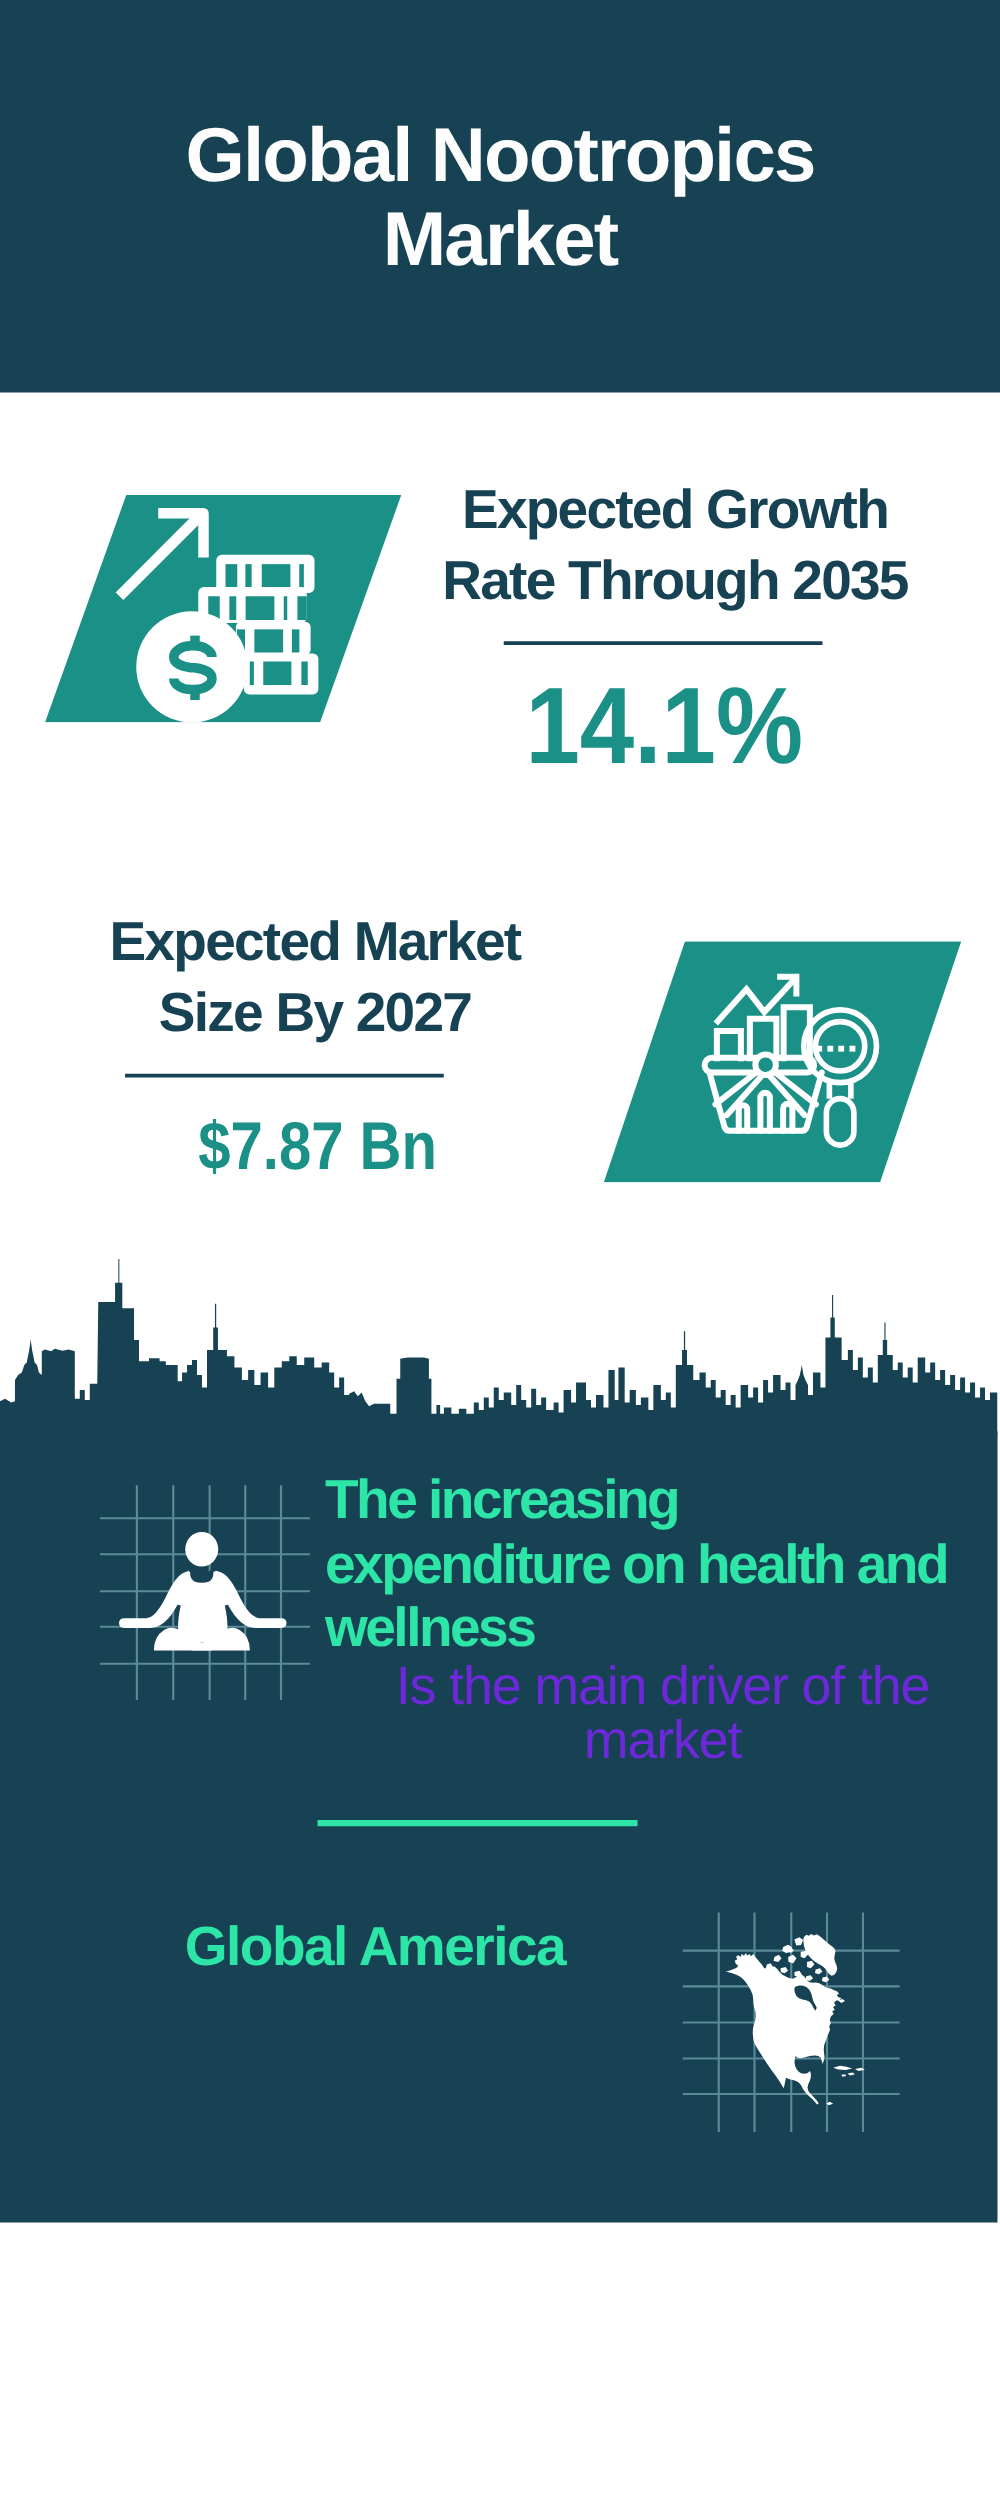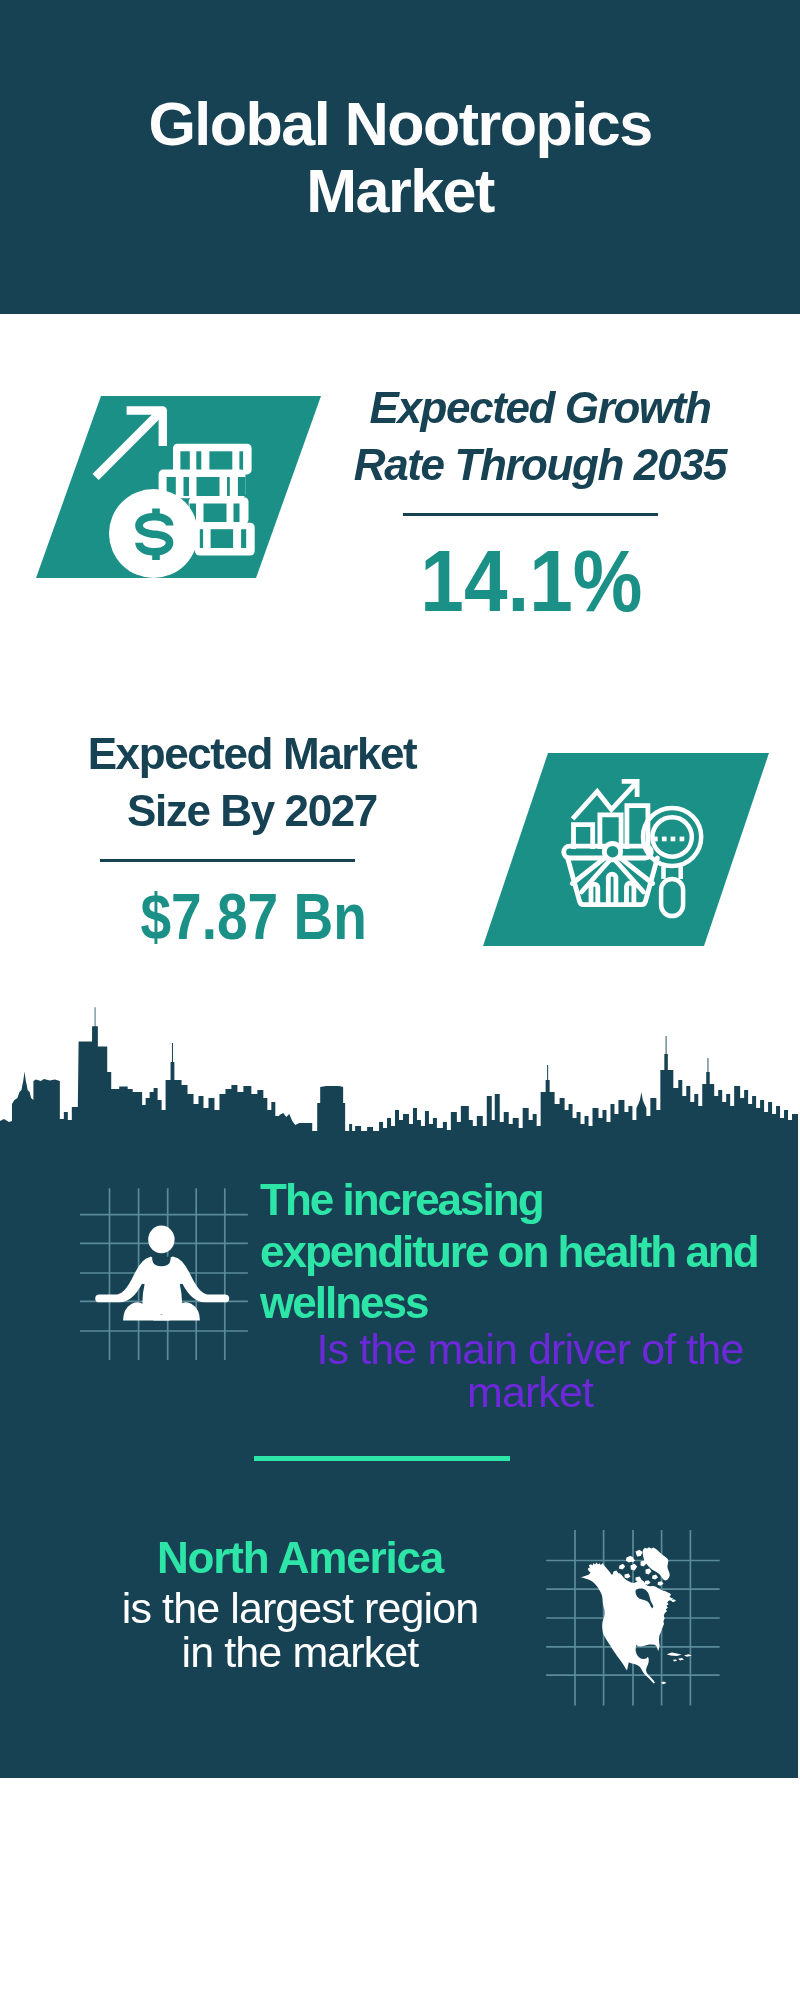--- a/index.html
+++ b/index.html
@@ -42,28 +42,28 @@
      font-weight:400; font-size:43px; line-height:43px; letter-spacing:-0.9px; color:#6d28d9; }
   .drv-rule { position:absolute; left:254px; top:1456px; width:256px; height:5px; background:#2EE5A8; }
 
   .reg-green { position:absolute; left:19px; top:1536px; width:562px; text-align:center; font-weight:700;
      font-size:44px; line-height:44px; letter-spacing:-1.2px; color:#2EE5A8; }
   .reg-white { position:absolute; left:19px; top:1586px; width:562px; text-align:center; font-weight:400;
      font-size:43px; line-height:44px; letter-spacing:-0.9px; color:#ffffff; }
   #icon1 { left:85px; top:395px; width:190px; height:190px; }
   #icon2 { left:560px; top:770px; width:160px; height:160px; }
 
-  #s1h { left:300px; top:379px; width:480px;font-style:italic; }
+  #s1h { left:300px; top:379px; width:480px; }
   #s1r { left:403px; top:513px; width:255px; }
   #s1v { left:291px; top:533px; width:480px; font-size:87px; line-height:95px; }
   #s1v span { transform:scaleX(0.90); }
 
   #s2h { left:12px; top:725px; width:480px; }
   #s2r { left:100px; top:859px; width:255px; }
-  #s2v { left:14px; top:870px; width:480px; font-size:64px; line-height:95px; }
+  #s2v { left:14px; top:870px; width:480px; font-size:54px; line-height:95px; }
   #s2v span { transform:scaleX(0.86); }
 </style>
 </head>
 <body>
 
 <div class="page">
 
   <div class="header">
     <div class="header-title">
       <span class="tl">Global Nootropics</span>
@@ -227,25 +227,21 @@
     <span>The increasing</span><br>
     <span>expenditure on health and</span><br>
     <span>wellness</span>
   </div>
   <div class="drv-white">
     <span>Is the main driver of the</span><br>
     <span>market</span>
   </div>
   <div class="drv-rule"></div>
 
-  <div class="reg-green">North America</div>
-  <div class="reg-white">
-    <span>is the largest region</span><br>
-    <span>in the market</span>
-  </div>
+  <div class="reg-green">Global America</div>
   <svg id="namap" viewBox="540 1520 185 190">
     <g stroke="#5b8a99" stroke-width="1.7" fill="none">
       <path d="M575 1530 V1705.6 M603.6 1530 V1705.6 M633 1530 V1705.6 M661.6 1530 V1705.6 M690.4 1530 V1705.6"></path>
       <path d="M546.2 1560.5 H719.7 M546.2 1589.1 H719.7 M546.2 1618 H719.7 M546.2 1646.8 H719.7 M546.2 1675.2 H719.7"></path>
     </g>
     <path id="napath" fill="#ffffff" d="M580.4,1577.6L585,1576L589,1574.4L590.6,1572.6L588.6,1571L587.8,1568.6L589.8,1567.4L588.8,1565.2L591,1564.2L592.6,1565.6L593.4,1563L595,1564.6L596.6,1562.6L598,1564.4L599.6,1563.2L600.8,1565L602.6,1563.2L604.4,1565.8L607,1568.8L609.6,1571.8L611.4,1574.6L614,1574.4L616.8,1573.6L619.6,1573.2L621.8,1575.2L623.8,1577.8L626,1579.8L628.6,1581.2L631.2,1582.4L634,1583L636.6,1581.8L639.2,1580.4L641.6,1579.8L643.8,1581.6L645.4,1584.2L647.6,1585.8L650.2,1586.2L652.8,1586L655.4,1586.6L657.8,1588L660.2,1589.6L662.6,1590.4L665,1591L667.4,1592.2L669.8,1593.2L671.2,1595L669.4,1596L670.8,1597.8L673.2,1598.4L671.4,1600.2L669,1600.4L667.2,1602.2L668.6,1604.4L666.4,1605.6L667.8,1607.8L665.8,1609.2L667,1611.2L665,1612.8L663.8,1615.6L664.6,1618.4L663.4,1621.2L664,1624L662.8,1626.8L661.6,1629.8L660.6,1632.8L659.4,1635.8L659,1639L659.2,1642.2L659.6,1645.2L659,1648.4L658.2,1651.2L657.4,1648.8L656.6,1646.2L654.6,1644.8L652,1644.4L649.2,1644.6L646.2,1645.2L643.4,1646L640.6,1646.6L638,1646.2L636.4,1644.8L635.8,1647.4L635.6,1650.2L636.2,1653L637.4,1655.6L639.2,1657.6L641.4,1658.8L643.8,1659L646.2,1658.4L648,1656.8L648.8,1659.4L648.6,1662.2L647.8,1664.8L646.6,1667.4L646,1670L646.6,1672.6L648.2,1674.8L650,1676.6L651.8,1678.6L653.6,1680.6L655,1682.8L653.6,1683.6L651.8,1681.4L650,1679.4L648,1677.6L646,1675.8L644.2,1673.8L642.6,1671.6L641.4,1669.2L640,1667L638,1665.4L635.8,1664.4L633.4,1663.8L631,1663.2L628.8,1662.2L627,1670.6L625.6,1668.4L624.2,1666L622.6,1663.6L621,1661.2L619.2,1658.8L617.4,1656.4L615.6,1653.8L613.8,1651.2L612,1648.4L610.2,1645.6L608.4,1642.8L606.6,1640L605.2,1637.4L603.6,1634.8L602.8,1632L602.4,1629L602.2,1626L602.4,1622.8L603.2,1619.6L604.2,1616.4L604.6,1613L604.4,1609.6L603.4,1606.2L602.8,1602.8L602.6,1599.2L602,1595.6L600.6,1592.2L598.8,1589L596.8,1586L594.6,1583.4L592.2,1581.4L589.6,1580L587,1579L584.4,1578.2L582.2,1577.6ZM643.2,1549.5L645,1547.8L647,1548.6L649,1547.2L651.2,1548.4L653.4,1547.4L655.6,1548.8L657.8,1550.6L659.8,1552.4L661.8,1554.2L663.8,1555.8L665.8,1557.2L667.6,1558.8L668.4,1561.2L667.8,1563.8L667.4,1566.6L668,1569.4L669.2,1572.2L669.8,1575L669,1577.6L667.4,1579.8L665.4,1580.6L663.4,1579.4L661.8,1577.4L660.4,1575.2L658.6,1573.4L656.4,1572L654.2,1570.8L652,1569.4L650,1567.8L648.2,1566L646.6,1564L645.2,1561.8L644,1559.4L643.2,1556.8L642.8,1554.2L642.6,1551.6ZM609.8,1638.4L611.8,1641.4L614,1644.6L616.2,1647.8L618.4,1651L620.4,1654.2L622,1657.2L622.8,1659.4L621.4,1658.6L619.8,1656L617.8,1653L615.6,1649.8L613.4,1646.6L611.4,1643.4L609.6,1640.4L608.6,1638.8ZM626.5,1557.5L630.5,1555.8L633.5,1557.8L632.5,1561.5L628.8,1562.4L625.8,1560.6ZM635.5,1551.5L639.5,1549.8L642.5,1552L640.8,1556L637,1556.4ZM619.5,1565.5L623,1563.8L625.2,1566.5L622.6,1569.5L618.8,1568.6ZM630.5,1565.5L634.5,1563.8L637.2,1566.5L634.6,1570.5L630.8,1569.6ZM640.5,1561.5L644.5,1560.6L646.5,1563.6L643.6,1566.6L640.6,1565.6ZM613.5,1571.5L616.5,1570.6L618.5,1573.6L615.6,1575.6L612.6,1574.6ZM645.5,1569.5L649.5,1568.6L651.5,1571.6L648.6,1574.6L645.6,1573.6ZM624.5,1574.5L628.5,1573.6L630.5,1576.6L627.6,1578.6L624.6,1577.6ZM635.5,1577.5L639.5,1576.6L641.5,1579.6L638.6,1581.6L635.6,1580.6ZM652.5,1575.5L656,1574.6L658,1577.4L655,1579.4L652,1578.4ZM658,1582L661.5,1581.2L663.5,1583.8L660.5,1585.8L657.6,1584.8ZM645,1581L648.5,1580.2L650.5,1582.8L647.5,1584.8L644.6,1583.8ZM631,1559.5L633.5,1558.6L635,1560.4L632.8,1562.2L630.4,1561.2ZM666.6,1654.2L672,1652.6L677,1653.4L681.8,1654.8L676.6,1656L670.6,1655.6ZM684,1655.2L688.8,1654.2L691.8,1655.8L686.8,1656.8ZM678,1658.8L682,1658L684,1659.4L680,1660.4ZM673,1659.8L676,1659.4L677,1660.8L674,1661.4ZM670.6,1600.3L674,1599.2L676,1600.8L673,1602.3ZM661,1682.5L664,1681.4L666.5,1683L663,1684.2Z"></path>
     <path id="nahole" fill="#164253" d="M636.2,1589.4L639.4,1588.4L642.6,1588.6L645.4,1589.8L647.6,1592L649,1594.8L649.8,1597.8L650.6,1600.8L652,1603.4L653.4,1606.2L652.4,1608.6L650.8,1606.4L649.4,1603.6L647.6,1601.4L645,1600.2L642,1599.6L639.2,1598.6L637,1596.6L635.8,1593.8L635.4,1591.2Z"></path>
   </svg>
 
 </div>

